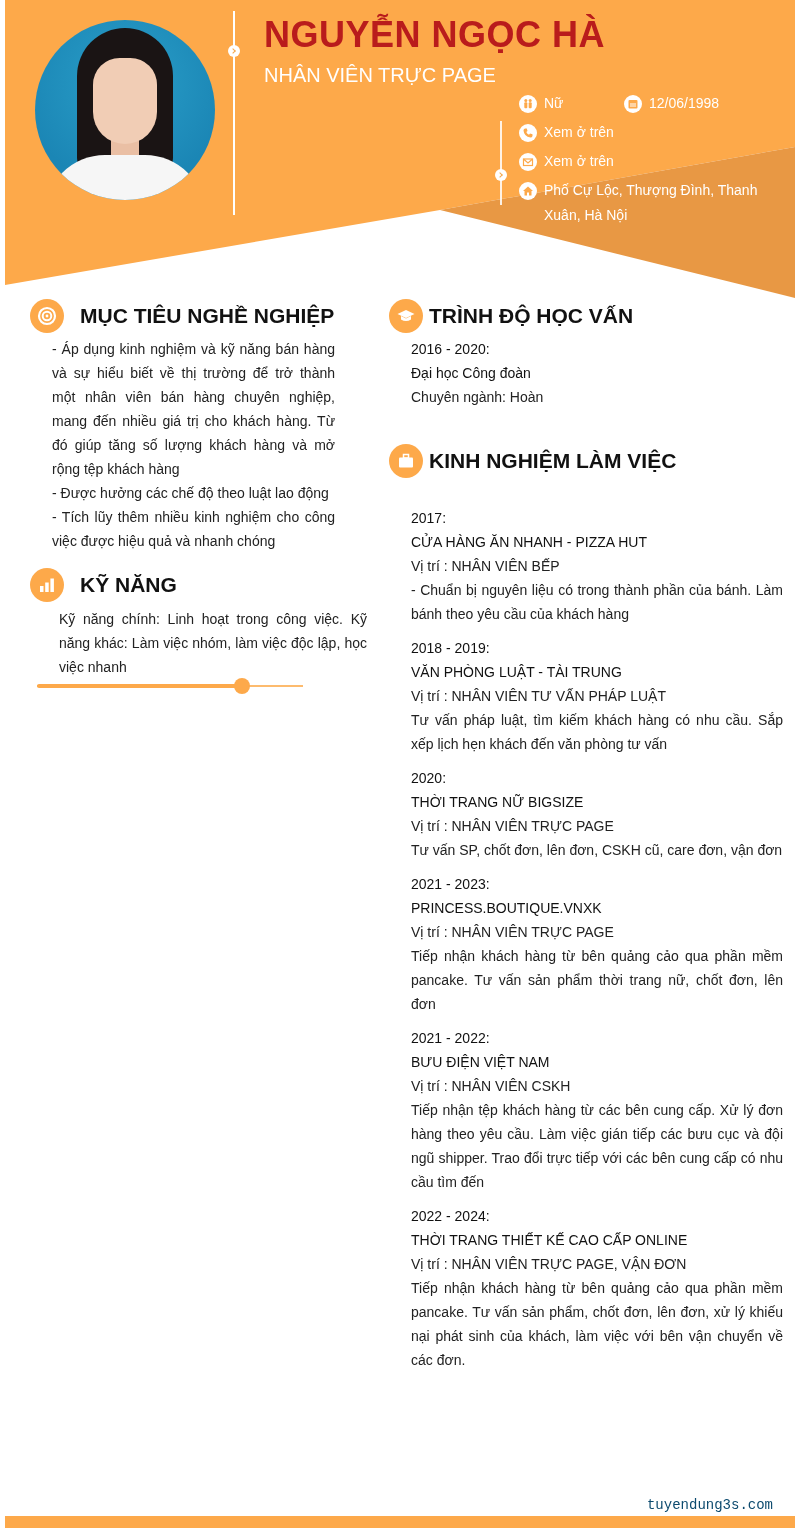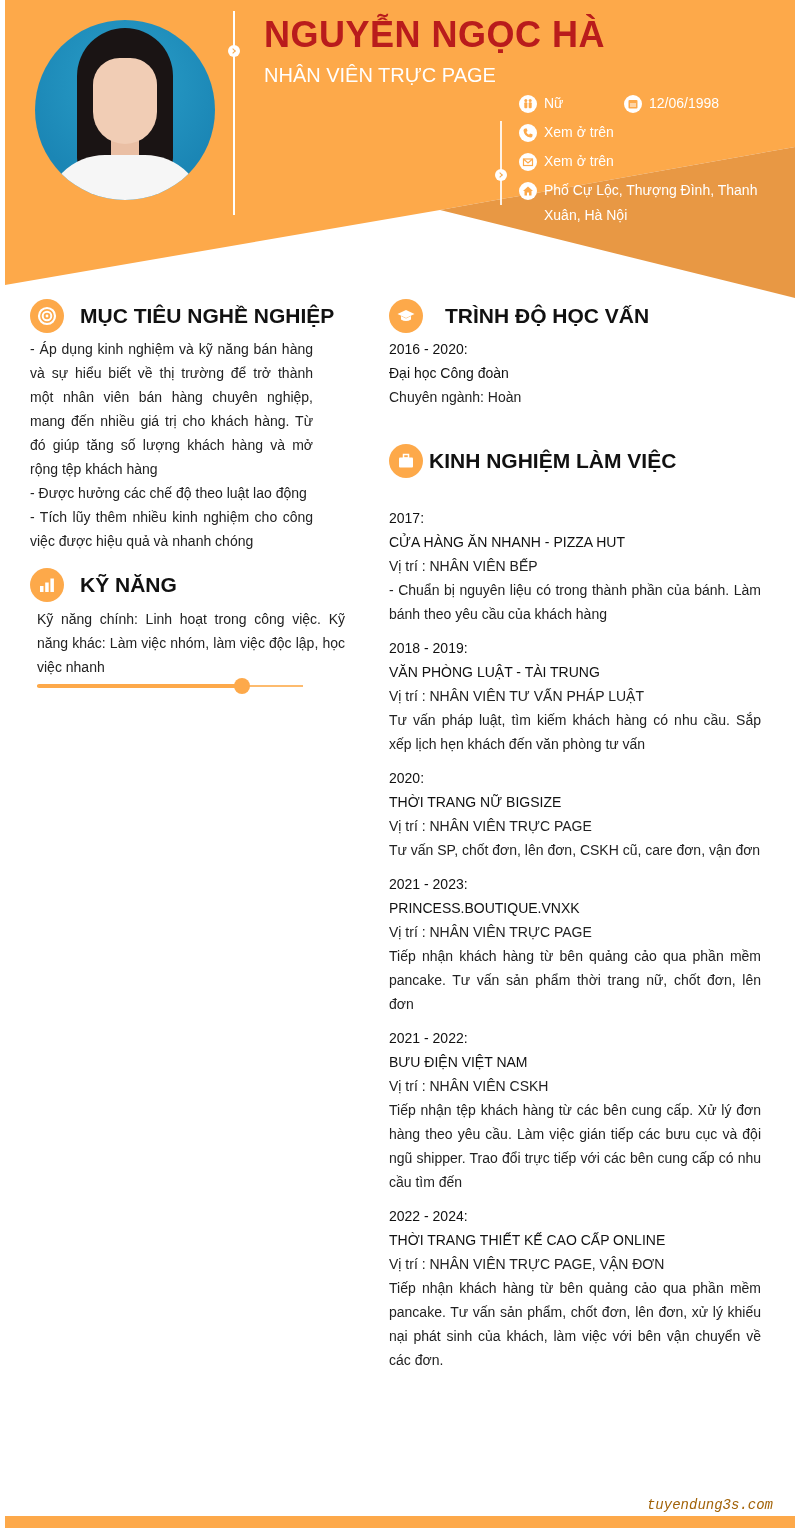--- a/index.html
+++ b/index.html
@@ -33,31 +33,31 @@
   .info-dob { left: 624px; top: 91px; }
   .info-phone { left: 519px; top: 120px; }
   .info-email { left: 519px; top: 149px; }
   .info-addr { left: 519px; top: 178px; width: 250px; }
 
   .sec-head { position: absolute; display: flex; align-items: center; }
   .sec-icon { width: 34px; height: 34px; border-radius: 50%; background: #fda94a; display: flex; align-items: center; justify-content: center; flex-shrink: 0; }
   .sec-icon svg { width: 20px; height: 20px; }
   .sec-title { font-size: 21px; font-weight: bold; color: #111; white-space: nowrap; }
 
-  .para { position: absolute; font-size: 14px; line-height: 24px; color: #222; text-align: justify; }
+  .para { position: absolute; font-size: 14px; line-height: 24px; color: #222; text-align: justify; margin-left: 22px; }
   .para p { margin: 0; }
   .b { font-weight: normal; color: #111; }
 
   .skill-bar { position: absolute; left: 37px; top: 685px; width: 266px; height: 2px; background: #fdbb6e; }
   .skill-fill { position: absolute; left: 0; top: -1px; height: 4px; background: #fda94a; border-radius: 2px; }
   .skill-knob { position: absolute; top: -7px; width: 16px; height: 16px; border-radius: 50%; background: #fda94a; margin-left: -8px; }
 
   .job { margin-bottom: 10px; }
 
-  .watermark { position: absolute; right: 27px; top: 1497px; font-family: "Liberation Mono", monospace; font-size: 14px; color: #a16207; font-style: italic; }
+  .watermark { position: absolute; right: 27px; top: 1497px; font-family: "Liberation Mono", monospace; font-size: 14px; color: #0c4a6e; }
   .footer-bar { position: absolute; left: 5px; top: 1516px; width: 790px; height: 12px; background: #fda94a; }
 </style>
 </head>
 <body>
 
 <svg class="header-bg" viewBox="0 0 800 300" width="800" height="300">
   <polygon points="5,0 795,0 795,147 440,210 5,285" fill="#fda94a"></polygon>
   <polygon points="440,210 795,147 795,298" fill="#e89844"></polygon>
 </svg>
 
@@ -155,21 +155,21 @@
   <div class="skill-knob" style="left:205px;"></div>
 </div>
 
 <div class="sec-head" style="left:389px; top:299px;">
   <span class="sec-icon">
     <svg viewBox="0 0 20 20">
         <path d="M10 4 L18.5 8 L10 12 L1.5 8 Z" fill="#fff"></path>
         <path d="M5 10 L5 13.5 Q10 16.5 15 13.5 L15 10 L10 12.5 Z" fill="#fff"></path>
       </svg>
   </span>
-  <span class="sec-title" style="margin-left:22px;text-align:center;">TRÌNH ĐỘ HỌC VẤN</span>
+  <span class="sec-title" style="margin-left:6px;text-align:center;">TRÌNH ĐỘ HỌC VẤN</span>
 </div>
 <div class="para" style="left:389px; top:337px; width:372px;">
   <p class="b">2016 - 2020:</p>
   <p class="b">Đại học Công đoàn</p>
   <p>Chuyên ngành: Hoàn</p>
 </div>
 
 <div class="sec-head" style="left:389px; top:444px;">
   <span class="sec-icon">
     <svg viewBox="0 0 20 20">

